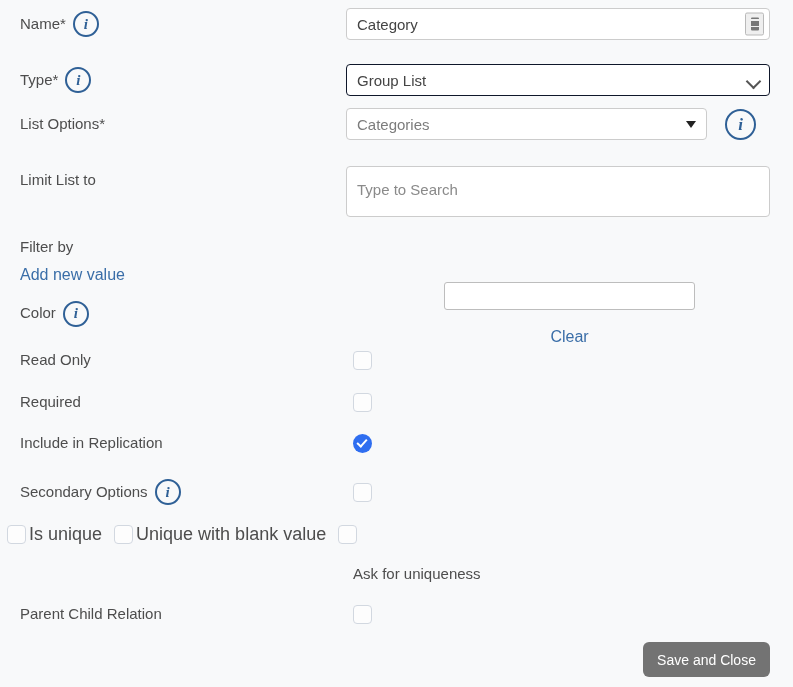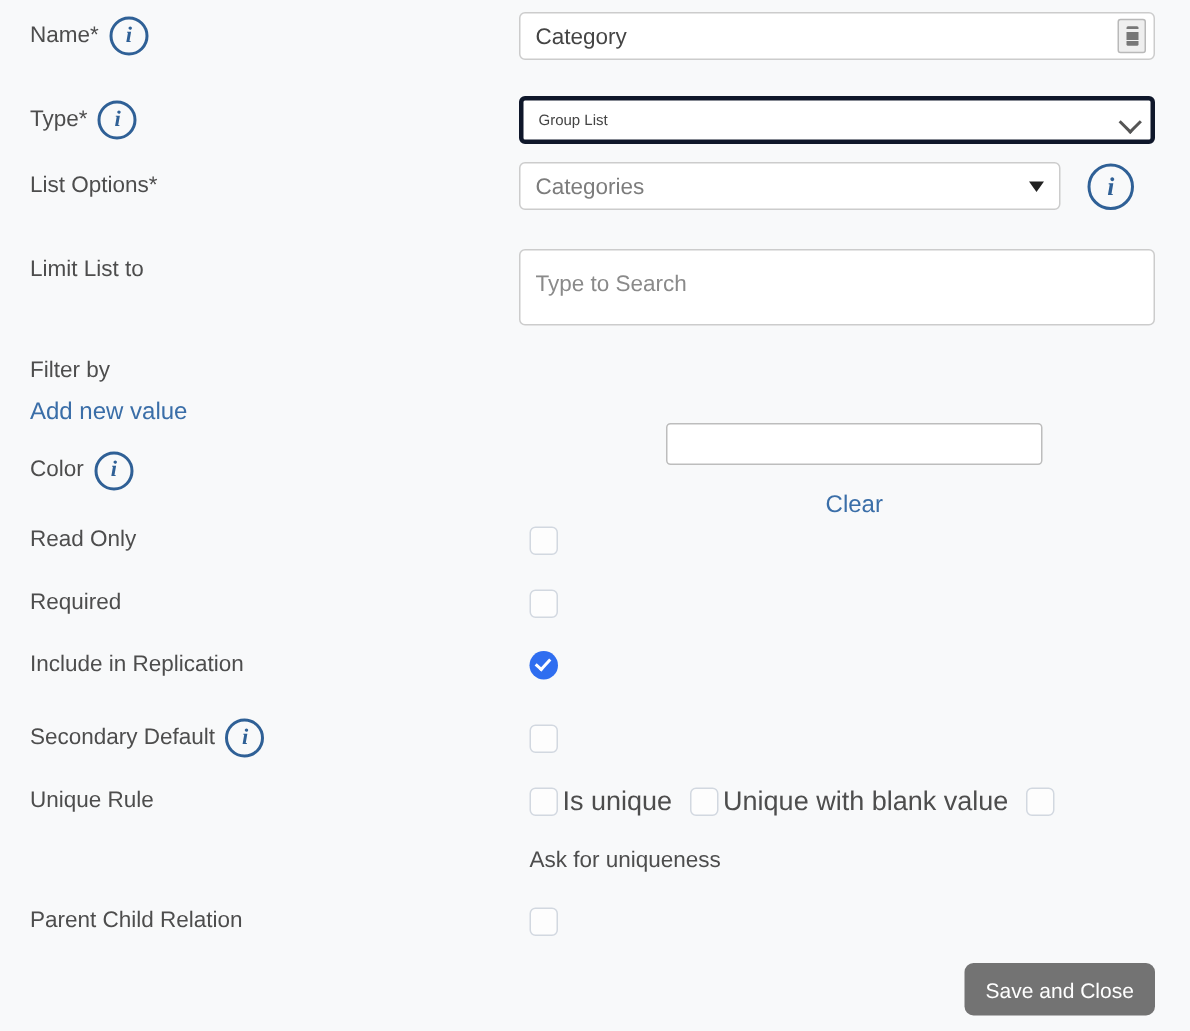--- a/index.html
+++ b/index.html
@@ -126,25 +126,25 @@
         #efefef 9px 10px,
         #777 10px 13px);
     border-radius: 1px;
   }
 
   
   .sel {
     box-sizing: border-box;
     width: 424px;
     height: 32px;
-    border: 3px solid #0f172a;
+    border: 1px solid #0f172a;
     border-radius: 4px;
     background: #ffffff;
     font-family: "Liberation Sans", sans-serif;
-    font-size: 10px;
+    font-size: 15px;
     color: #444;
     padding: 0 28px 0 10px;
     appearance: none;
     -webkit-appearance: none;
     outline: none;
     cursor: pointer;
   }
   .sel-wrap { position: relative; width: 424px; }
   .sel-chevron {
     position: absolute;
@@ -390,32 +390,29 @@
     <div class="label-col">
       <span class="label-text">Include in Replication</span>
     </div>
     <div class="field-col" style="padding-left:7px;">
       <span class="cb checked"></span>
     </div>
   </div>
 
   <div class="row" style="top:478px;height:28px;">
     <div class="label-col">
-      <span class="label-text">Secondary Default</span>
+      <span class="label-text">Secondary Options</span>
       <span class="info-icon">i</span>
     </div>
     <div class="field-col" style="padding-left:7px;">
       <span class="cb"></span>
     </div>
   </div>
 
   <div class="row" style="top:523px;height:22px;">
-    <div class="label-col">
-      <span class="label-text">Unique Rule</span>
-    </div>
     <div class="field-col inline-cb-group" style="padding-left:7px;">
       <span class="cb"></span>
       <span class="inline-cb-label">Is unique</span>
       <span class="cb"></span>
       <span class="inline-cb-label">Unique with blank value</span>
       <span class="cb"></span>
     </div>
   </div>
 
   <div class="row" style="top:562px;height:22px;">

